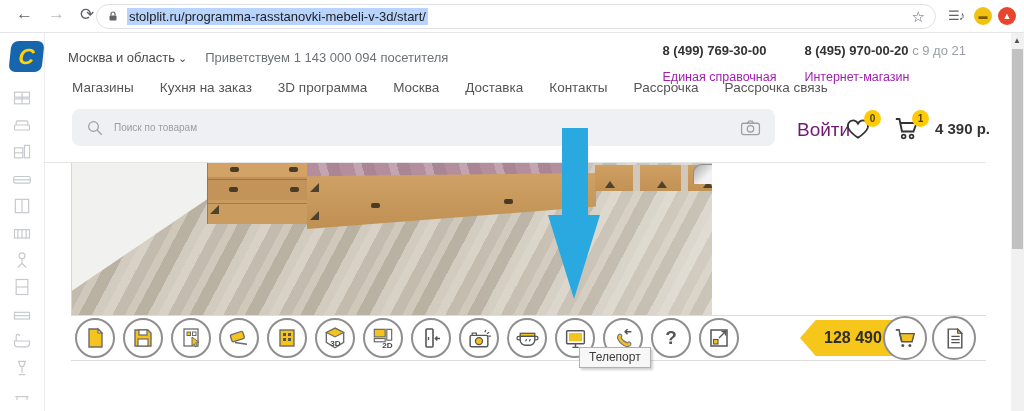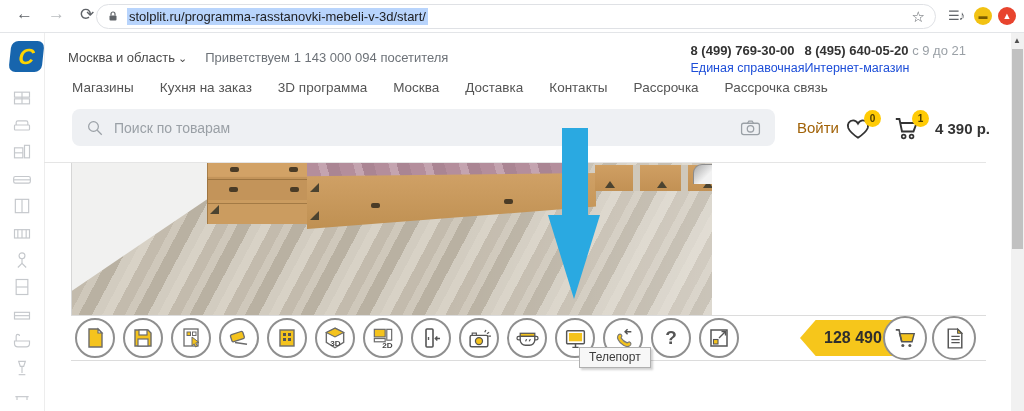--- a/index.html
+++ b/index.html
@@ -23,31 +23,31 @@
   .scroll-thumb { position:absolute; top:16px; left:1px; width:11px; height:200px; background:#c1c1c1; }
 
   
   .logo { position:absolute; left:10px; top:41px; width:33px; height:31px; background:#1765ad; border-radius:7px; transform:skewX(-6deg); display:flex; align-items:center; justify-content:center; }
   .logo span { color:#ffd400; font-weight:bold; font-style:italic; font-size:22px; }
   .toprow { position:absolute; left:68px; top:50px; font-size:13px; color:#4a4a4a; display:flex; align-items:center; gap:18px; white-space:nowrap; }
   .muted { color:#9aa0a6; }
   .semi { color:#6d7278; }
   .dot-green { color:#3cb878; font-size:14px; margin-right:4px; }
   .chev { font-size:11px; color:#4a4a4a; margin-left:3px; }
-  .phones { position:absolute; right:58px; top:43px; display:flex; gap:0; font-size:13px; white-space:nowrap; }
+  .phones { position:absolute; right:58px; top:43px; display:flex; gap:28px; font-size:13px; white-space:nowrap; }
   .phones b { color:#333; }
-  .phones .sub { color:#1d4ed8; font-size:12.5px; margin-top:3px; }
+  .phones .sub { color:#a21caf; font-size:12.5px; margin-top:12px; }
 
   .mainnav { position:absolute; left:72px; top:80px; display:flex; gap:26px; font-size:13.5px; color:#555; white-space:nowrap; }
   .mainnav span { cursor:pointer; }
 
   .searchbar { position:absolute; left:72px; top:109px; width:703px; height:37px; background:#eef0f3; border-radius:8px; display:flex; align-items:center; padding:0 14px; }
-  .searchbar input { border:none; background:transparent; outline:none; font-size:14px; color:#333; flex:1; margin-left:10px; font-family:"Liberation Sans",sans-serif; }
+  .searchbar input { border:none; background:transparent; outline:none; font-size:10px; color:#333; flex:1; margin-left:10px; font-family:"Liberation Sans",sans-serif; }
   .searchbar input::placeholder { color:#9aa0a6; }
-  .login { position:absolute; left:797px; top:119px; font-size:15px; color:#a16207; cursor:pointer; }
+  .login { position:absolute; left:797px; top:119px; font-size:19px; color:#701a75; cursor:pointer; }
   .hdr-ico { position:absolute; cursor:pointer; }
   .badge { position:absolute; width:17px; height:17px; background:#ffcb05; border-radius:50%; font-size:10px; font-weight:bold; color:#4a3b00; display:flex; align-items:center; justify-content:center; }
   .cart-total { position:absolute; left:935px; top:120px; font-size:15px; font-weight:bold; color:#333; }
 
   
   .side-border { position:absolute; left:44px; top:33px; width:1px; height:378px; background:#ededed; }
   .sidebar { position:absolute; left:8px; top:84px; width:28px; display:flex; flex-direction:column; align-items:center; }
   .sidebar .s-ico { height:27px; display:flex; align-items:center; justify-content:center; cursor:pointer; }
   .sidebar svg { stroke:#c5c8cc; fill:none; stroke-width:1.4; }
 
@@ -117,21 +117,21 @@
     <span><span>Москва и область</span><span class="chev">⌄</span></span>
     <span class="semi">Приветствуем 1 143 000 094 посетителя</span>
   </div>
 
   <div class="phones">
     <div>
       <div><b>8 (499) 769-30-00</b></div>
       <div class="sub">Единая справочная</div>
     </div>
     <div>
-      <div><b>8 (495) 640-05-20</b> <span class="muted">с 9 до 21</span></div>
+      <div><b>8 (495) 970-00-20</b> <span class="muted">с 9 до 21</span></div>
       <div class="sub">Интернет-магазин</div>
     </div>
   </div>
 
   <div class="mainnav">
     <span>Магазины</span>
     <span>Кухня на заказ</span>
     <span>3D программа</span>
     <span>Москва</span>
     <span>Доставка</span>

